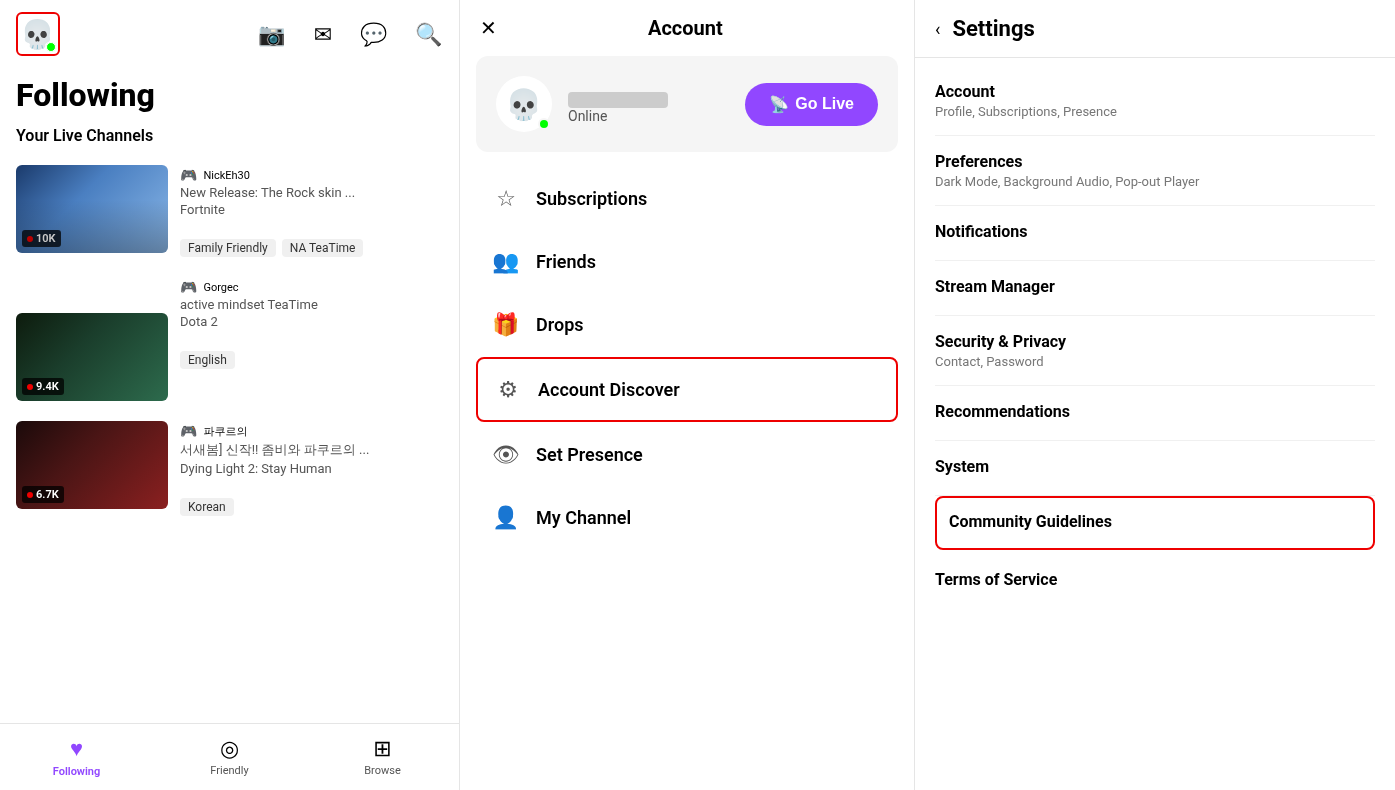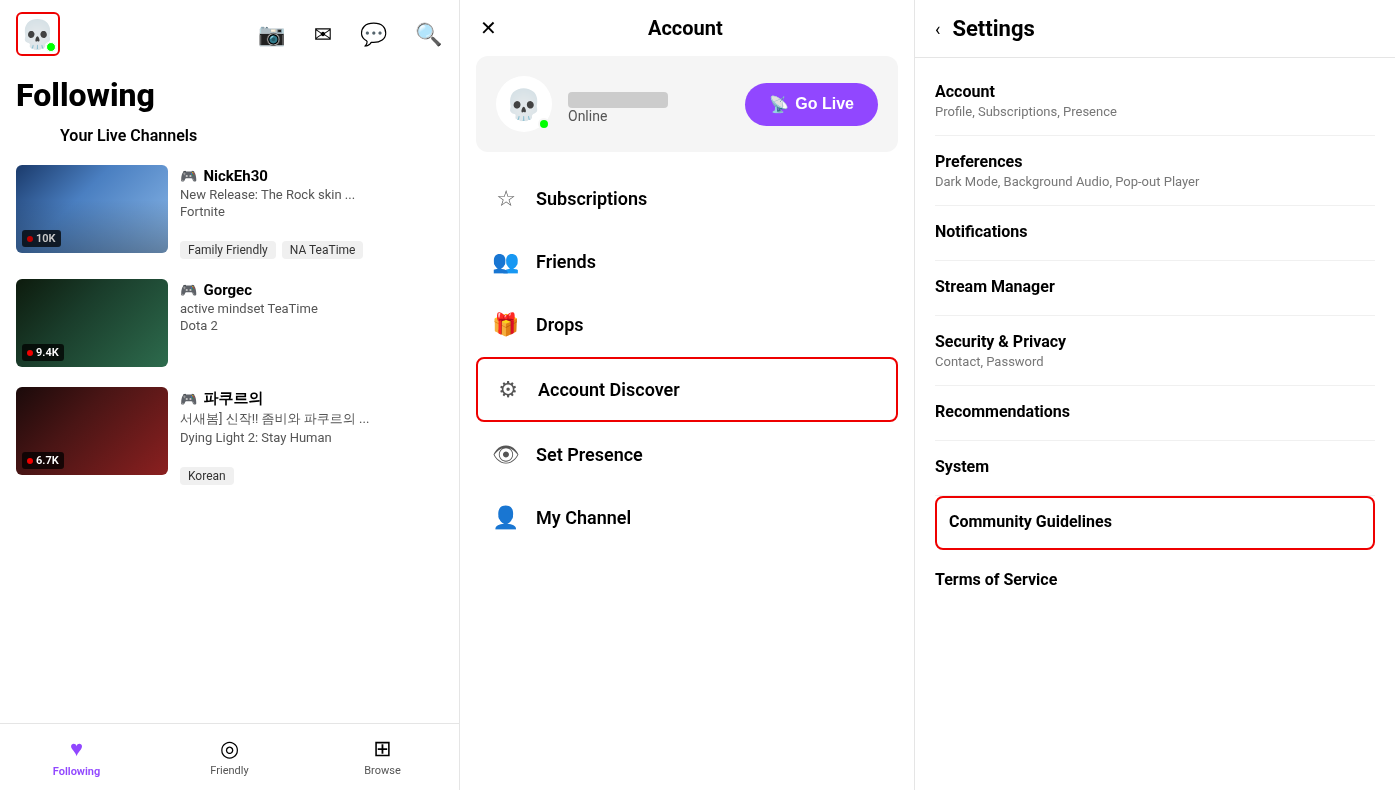--- a/index.html
+++ b/index.html
@@ -77,21 +77,20 @@
       font-size: 32px;
       font-weight: 800;
       padding: 8px 16px 12px;
     }
 
     .live-channels-label {
       font-size: 16px;
       font-weight: 600;
       padding: 0 16px 12px;
       color: #000;
-      margin-left: 44px;
     }
 
     .channels-list {
       flex: 1;
       overflow-y: auto;
       padding: 0 8px;
     }
 
     .channel-item {
       display: flex;
@@ -146,22 +145,22 @@
       display: flex;
       align-items: center;
       gap: 6px;
     }
 
     .channel-badge {
       font-size: 14px;
     }
 
     .channel-name {
-      font-size: 15px;
-      font-weight: 700;
+      font-size: 11px;
+      font-weight: 400;
       color: #000;
     }
 
     .channel-desc {
       font-size: 13px;
       color: #555;
       white-space: nowrap;
       overflow: hidden;
       text-overflow: ellipsis;
       max-width: 220px;
@@ -423,20 +422,21 @@
     }
     .thumb-nickeh30::after {
       content: '';
       position: absolute;
       bottom: 0; left: 0; right: 0; top: 0;
       background: linear-gradient(to bottom, transparent 40%, rgba(0,0,0,0.3) 100%);
     }
 
     .thumb-gorgec {
       background: linear-gradient(135deg, #0d1b0d 0%, #1a3d2b 40%, #2d6b4d 100%);
+      margin-top: 36px;
     }
 
     .thumb-korean {
       background: linear-gradient(135deg, #1a0a0a 0%, #4a1515 40%, #8b2020 100%);
     }
   </style>
 </head>
 <body>
 
 <div class="left-panel">
@@ -485,20 +485,23 @@
         <span>9.4K</span>
       </div>
     </div>
     <div class="channel-info">
       <div class="channel-name-row">
         <span class="channel-badge">🎮</span>
         <span class="channel-name">Gorgec</span>
       </div>
       <span class="channel-desc">active mindset TeaTime</span>
       <span class="channel-game">Dota 2</span>
+      <div class="channel-tags">
+        <span class="tag">English</span>
+      </div>
     </div>
   </div>
       <div class="channel-item">
     <div class="channel-thumb thumb-korean">
       <div class="viewer-count">
         <span class="live-dot"></span>
         <span>6.7K</span>
       </div>
     </div>
     <div class="channel-info">

